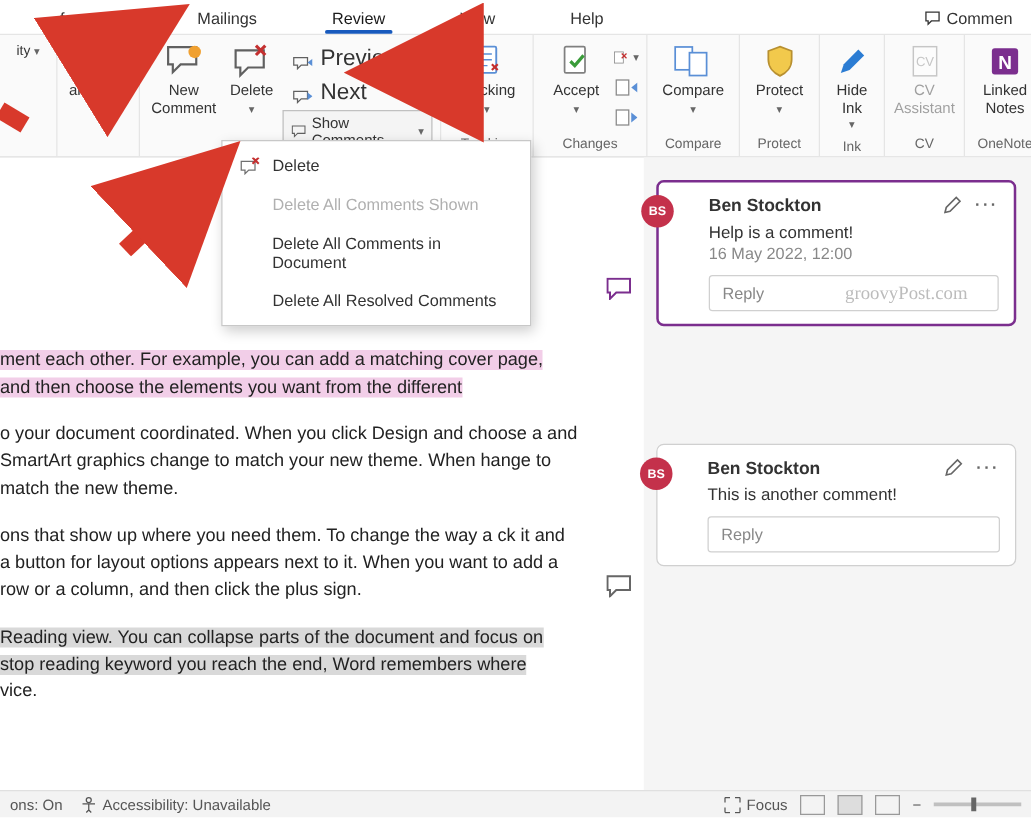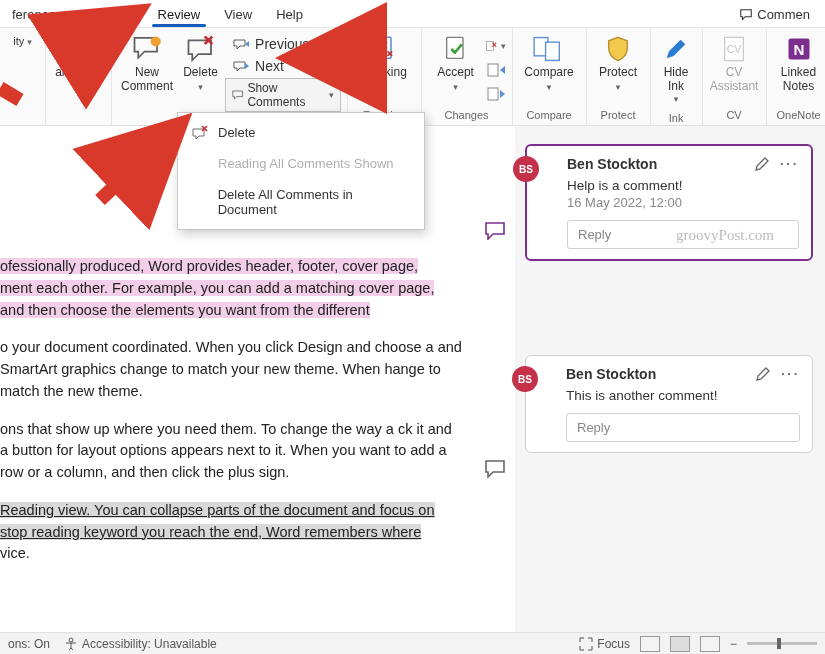--- a/index.html
+++ b/index.html
@@ -1,54 +1,54 @@
 <!DOCTYPE html>
 <html><head>
   <meta charset="utf-8">
   <style>
     * { box-sizing: border-box; margin: 0; padding: 0; font-family: 'Segoe UI', sans-serif; }
     body { width: 825px; height: 654px; background: #fff; overflow: hidden; position: relative; font-size: 13px; color: #333; }
 
     
     .tabs { display: flex; align-items: center; padding: 2px 0 0 0; border-bottom: 1px solid #e5e5e5; height: 28px; }
-    .tab { padding: 4px 12px; cursor: pointer; position: relative; }
+    .tab { padding: 4px 12px; cursor: pointer; position: relative; margin-left: 36px; }
     .tab.active { color: #1a1a1a; font-weight: 500; }
     .tab.active::after { content: ''; position: absolute; bottom: -1px; left: 6px; right: 6px; height: 3px; background: #185abd; border-radius: 2px; }
     .comment-btn-top { margin-left: auto; margin-right: 8px; display: flex; align-items: center; gap: 4px; border: 1px solid transparent; padding: 2px 6px; }
 
     
     .ribbon { display: flex; background: #fafafa; border-bottom: 1px solid #e0e0e0; height: 98px; position: relative; }
     .ribbon-group { display: flex; flex-direction: column; align-items: center; padding: 2px 6px; border-right: 1px solid #e5e5e5; position: relative; }
     .ribbon-group-label { font-size: 11px; color: #666; margin-top: auto; padding: 2px 0; }
     .ribbon-btns { display: flex; align-items: flex-start; gap: 2px; flex: 1; }
 
     .big-btn { display: flex; flex-direction: column; align-items: center; justify-content: flex-start; width: 64px; padding: 4px 2px; cursor: pointer; border: 1px solid transparent; }
     .big-btn .lbl { font-size: 12px; text-align: center; line-height: 1.2; margin-top: 2px; }
     .chev { font-size: 9px; color: #666; }
 
     .small-btn-col { display: flex; flex-direction: column; gap: 2px; padding-top: 4px; }
-    .small-btn { display: flex; align-items: center; gap: 6px; padding: 2px 8px; cursor: pointer; font-size: 14px; }
+    .small-btn { display: flex; align-items: flex-end; gap: 6px; padding: 2px 8px; cursor: pointer; font-size: 18px; }
     .show-comments-btn { border: 1px solid #c0c0c0; background: #f4f4f4; padding: 2px 6px; display: flex; align-items: center; gap: 4px; font-size: 12px; cursor: pointer; }
 
     .icon-stack { display: flex; flex-direction: column; gap: 4px; align-items: center; padding-top: 6px; }
     .icon-row { display: flex; gap: 2px; align-items: center; }
     .mini-icon { width: 20px; height: 20px; display: flex; align-items: center; justify-content: center; }
 
     
     .dropdown { position: absolute; top: 112px; left: 177px; width: 248px; background: #fff; border: 1px solid #c8c8c8; box-shadow: 2px 4px 10px rgba(0,0,0,0.2); z-index: 50; padding: 4px 0; }
     .dd-item { display: flex; align-items: center; gap: 10px; padding: 8px 12px 8px 14px; font-size: 13px; cursor: pointer; }
     .dd-item.disabled { color: #b0b0b0; pointer-events: none; }
     .dd-icon-slot { width: 16px; display: flex; justify-content: center; }
 
     
     .doc-area { display: flex; height: calc(100% - 126px - 22px); }
     .doc-text { flex: 1; padding: 20px 12px 0 0; font-family: Calibri, sans-serif; font-size: 14.5px; line-height: 1.5; color: #222; overflow: hidden; }
     .doc-text p { margin-bottom: 16px; }
     .hl-pink { background: #f2cee8; }
-    .hl-grey { background: #d9d9d9; text-decoration: underline; }
+    .hl-grey { background: #d9d9d9; }
 
     .gutter { width: 40px; padding-top: 96px; display: flex; flex-direction: column; align-items: center; }
     .gutter-icon { color: #7b2e8e; margin-bottom: 220px; }
 
     
     .panel { width: 310px; background: #f5f5f5; padding: 18px 12px 0 10px; position: relative; }
     .comment-card { background: #fff; border: 2px solid #7b2e8e; border-radius: 6px; padding: 10px 12px 10px 26px; margin-bottom: 24px; position: relative; }
     .comment-card.plain { border: 1px solid #d0d0d0; }
     .avatar { position: absolute; left: -14px; top: 10px; width: 26px; height: 26px; border-radius: 50%; background: #c4314b; color: #fff; font-size: 10px; font-weight: 600; display: flex; align-items: center; justify-content: center; }
     .c-head { display: flex; align-items: center; }
@@ -277,33 +277,37 @@
     <span class="dd-icon-slot">
         <svg width="16" height="14" viewBox="0 0 16 14">
           <path d="M1 3h11v7H7l-3 3v-3H1z" fill="none" stroke="#707070"></path>
           <path d="M10 0l5 5M15 0l-5 5" stroke="#c43030" stroke-width="1.6"></path>
         </svg>
       </span>
     <span>Delete</span>
   </div>
   <div class="dd-item disabled">
     <span class="dd-icon-slot"></span>
-      <span>Reading All Comments Shown</span>
+      <span>Delete All Comments Shown</span>
   </div>
   <div class="dd-item">
     <span class="dd-icon-slot"></span>
       <span>Delete All Comments in Document</span>
+  </div>
+  <div class="dd-item">
+    <span class="dd-icon-slot"></span>
+      <span>Delete All Resolved Comments</span>
   </div>
 </div>
 
 <div class="doc-area">
   <div class="doc-text">
     <div style="height:110px"></div>
     <p>
-      <span class="hl-pink">ofessionally produced, Word provides header, footer, cover page,</span><br>
+      <br>
       <span class="hl-pink">ment each other. For example, you can add a matching cover page,</span><br>
       <span class="hl-pink">and then choose the elements you want from the different</span>
     </p>
     <p>o your document coordinated. When you click Design and choose a and SmartArt graphics change to match your new theme. When hange to match the new theme.</p>
     <p>ons that show up where you need them. To change the way a ck it and a button for layout options appears next to it. When you want to add a row or a column, and then click the plus sign.</p>
     <p>
       <span class="hl-grey"> Reading view. You can collapse parts of the document and focus on</span><br>
       <span class="hl-grey"> stop reading keyword you reach the end, Word remembers where</span><br>
       <span>vice.</span>
     </p>

